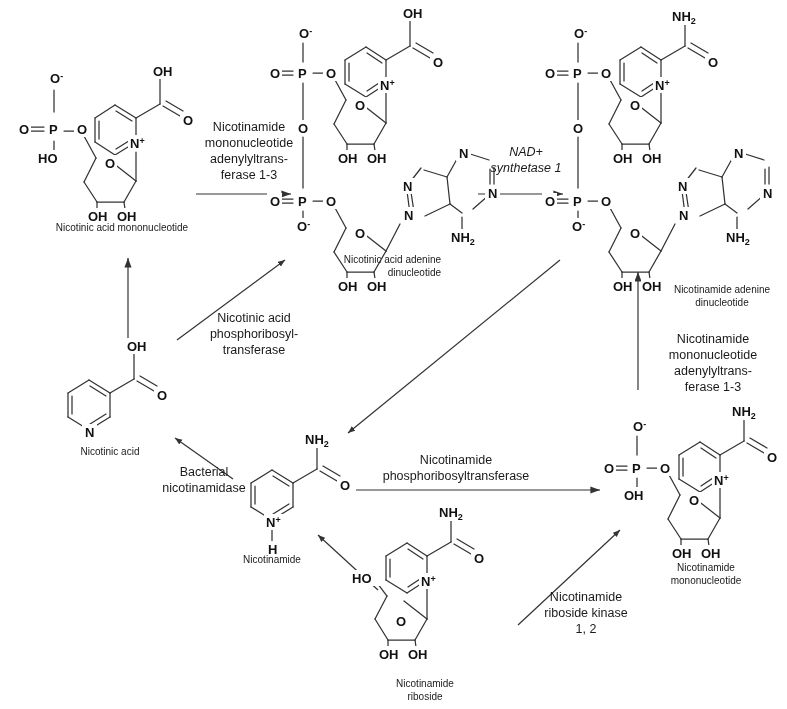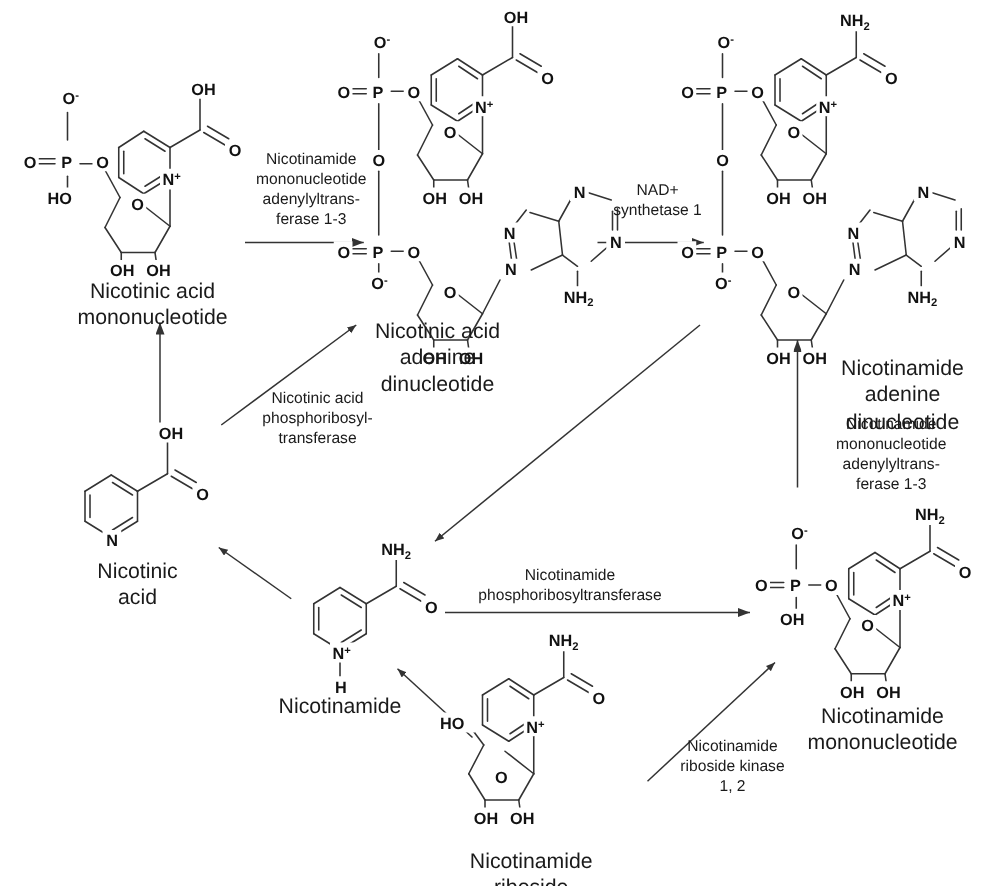--- a/index.html
+++ b/index.html
@@ -1,21 +1,21 @@
 <!DOCTYPE html>
 <html><head>
 <meta charset="utf-8">
 <style>
   html,body{margin:0;padding:0;background:#ffffff;}
   body{font-family:"Liberation Sans",sans-serif;}
   #canvas{position:relative;width:787px;height:709px;background:#fff;overflow:hidden;}
   #diagram{position:absolute;left:0;top:0;width:787px;height:709px;}
   .lbl{position:absolute;font-family:"Liberation Sans",sans-serif;font-size:12.5px;color:#1a1a1a;
        text-align:center;line-height:1.28;white-space:pre-line;}
-  .cmp{position:absolute;font-family:"Liberation Sans",sans-serif;font-size:17px;color:#1a1a1a;
+  .cmp{position:absolute;font-family:"Liberation Sans",sans-serif;font-size:10px;color:#1a1a1a;
        text-align:center;line-height:1.25;white-space:pre-line;}
   .atom{font-family:"Liberation Sans",sans-serif;fill:#111;font-size:13px;font-weight:bold;}
   .atom-s{font-size:9px;font-weight:bold;}
   .sup{font-size:9px;font-weight:bold;}
 </style>
 </head>
 <body>
 
 <div id="canvas">
 
@@ -460,43 +460,45 @@
     <rect x="712" y="472" width="21" height="16" fill="#fff"></rect>
     <text class="atom" x="714" y="485">N<tspan class="sup" dy="-4">+</tspan></text>
     <rect x="731" y="403" width="28" height="17" fill="#fff"></rect>
     <text class="atom" x="732" y="416">NH<tspan class="atom-s" dy="3">2</tspan></text>
     <rect x="764" y="449" width="15" height="16" fill="#fff"></rect>
     <text class="atom" x="767" y="462">O</text>
   </g>
 </svg>
 
 <div class="cmp" style="left:22px;top:222px;width:200px;">Nicotinic acid mononucleotide</div>
-<div class="cmp" style="left:275px;top:254px;width:150px;">Nicotinic acid adenine
+<div class="cmp" style="left:291px;top:254px;width:150px;text-align:right;">Nicotinic acid adenine
 dinucleotide</div>
 <div class="cmp" style="left:647px;top:284px;width:150px;">Nicotinamide adenine
 dinucleotide</div>
 <div class="cmp" style="left:60px;top:446px;width:100px;">Nicotinic acid</div>
 <div class="cmp" style="left:222px;top:554px;width:100px;">Nicotinamide</div>
 <div class="cmp" style="left:370px;top:678px;width:110px;">Nicotinamide
 riboside</div>
 <div class="cmp" style="left:644px;top:562px;width:124px;">Nicotinamide
 mononucleotide</div>
 
 <div class="lbl" style="left:190px;top:119px;width:118px;">Nicotinamide
 mononucleotide
 adenylyltrans-
 ferase 1-3</div>
-<div class="lbl" style="left:478px;top:144px;width:96px;">NAD+
+<div class="lbl" style="left:478px;top:144px;width:96px;font-style:italic;">NAD+
 synthetase 1</div>
 <div class="lbl" style="left:198px;top:310px;width:112px;">Nicotinic acid
 phosphoribosyl-
 transferase</div>
 <div class="lbl" style="left:652px;top:331px;width:122px;">Nicotinamide
 mononucleotide
 adenylyltrans-
 ferase 1-3</div>
+<div class="lbl" style="left:150px;top:464px;width:108px;">Bacterial
+nicotinamidase</div>
 <div class="lbl" style="left:374px;top:452px;width:164px;">Nicotinamide
 phosphoribosyltransferase</div>
 <div class="lbl" style="left:527px;top:589px;width:118px;">Nicotinamide
 riboside kinase
 1, 2</div>
 
 </div>
 
 </body></html>

